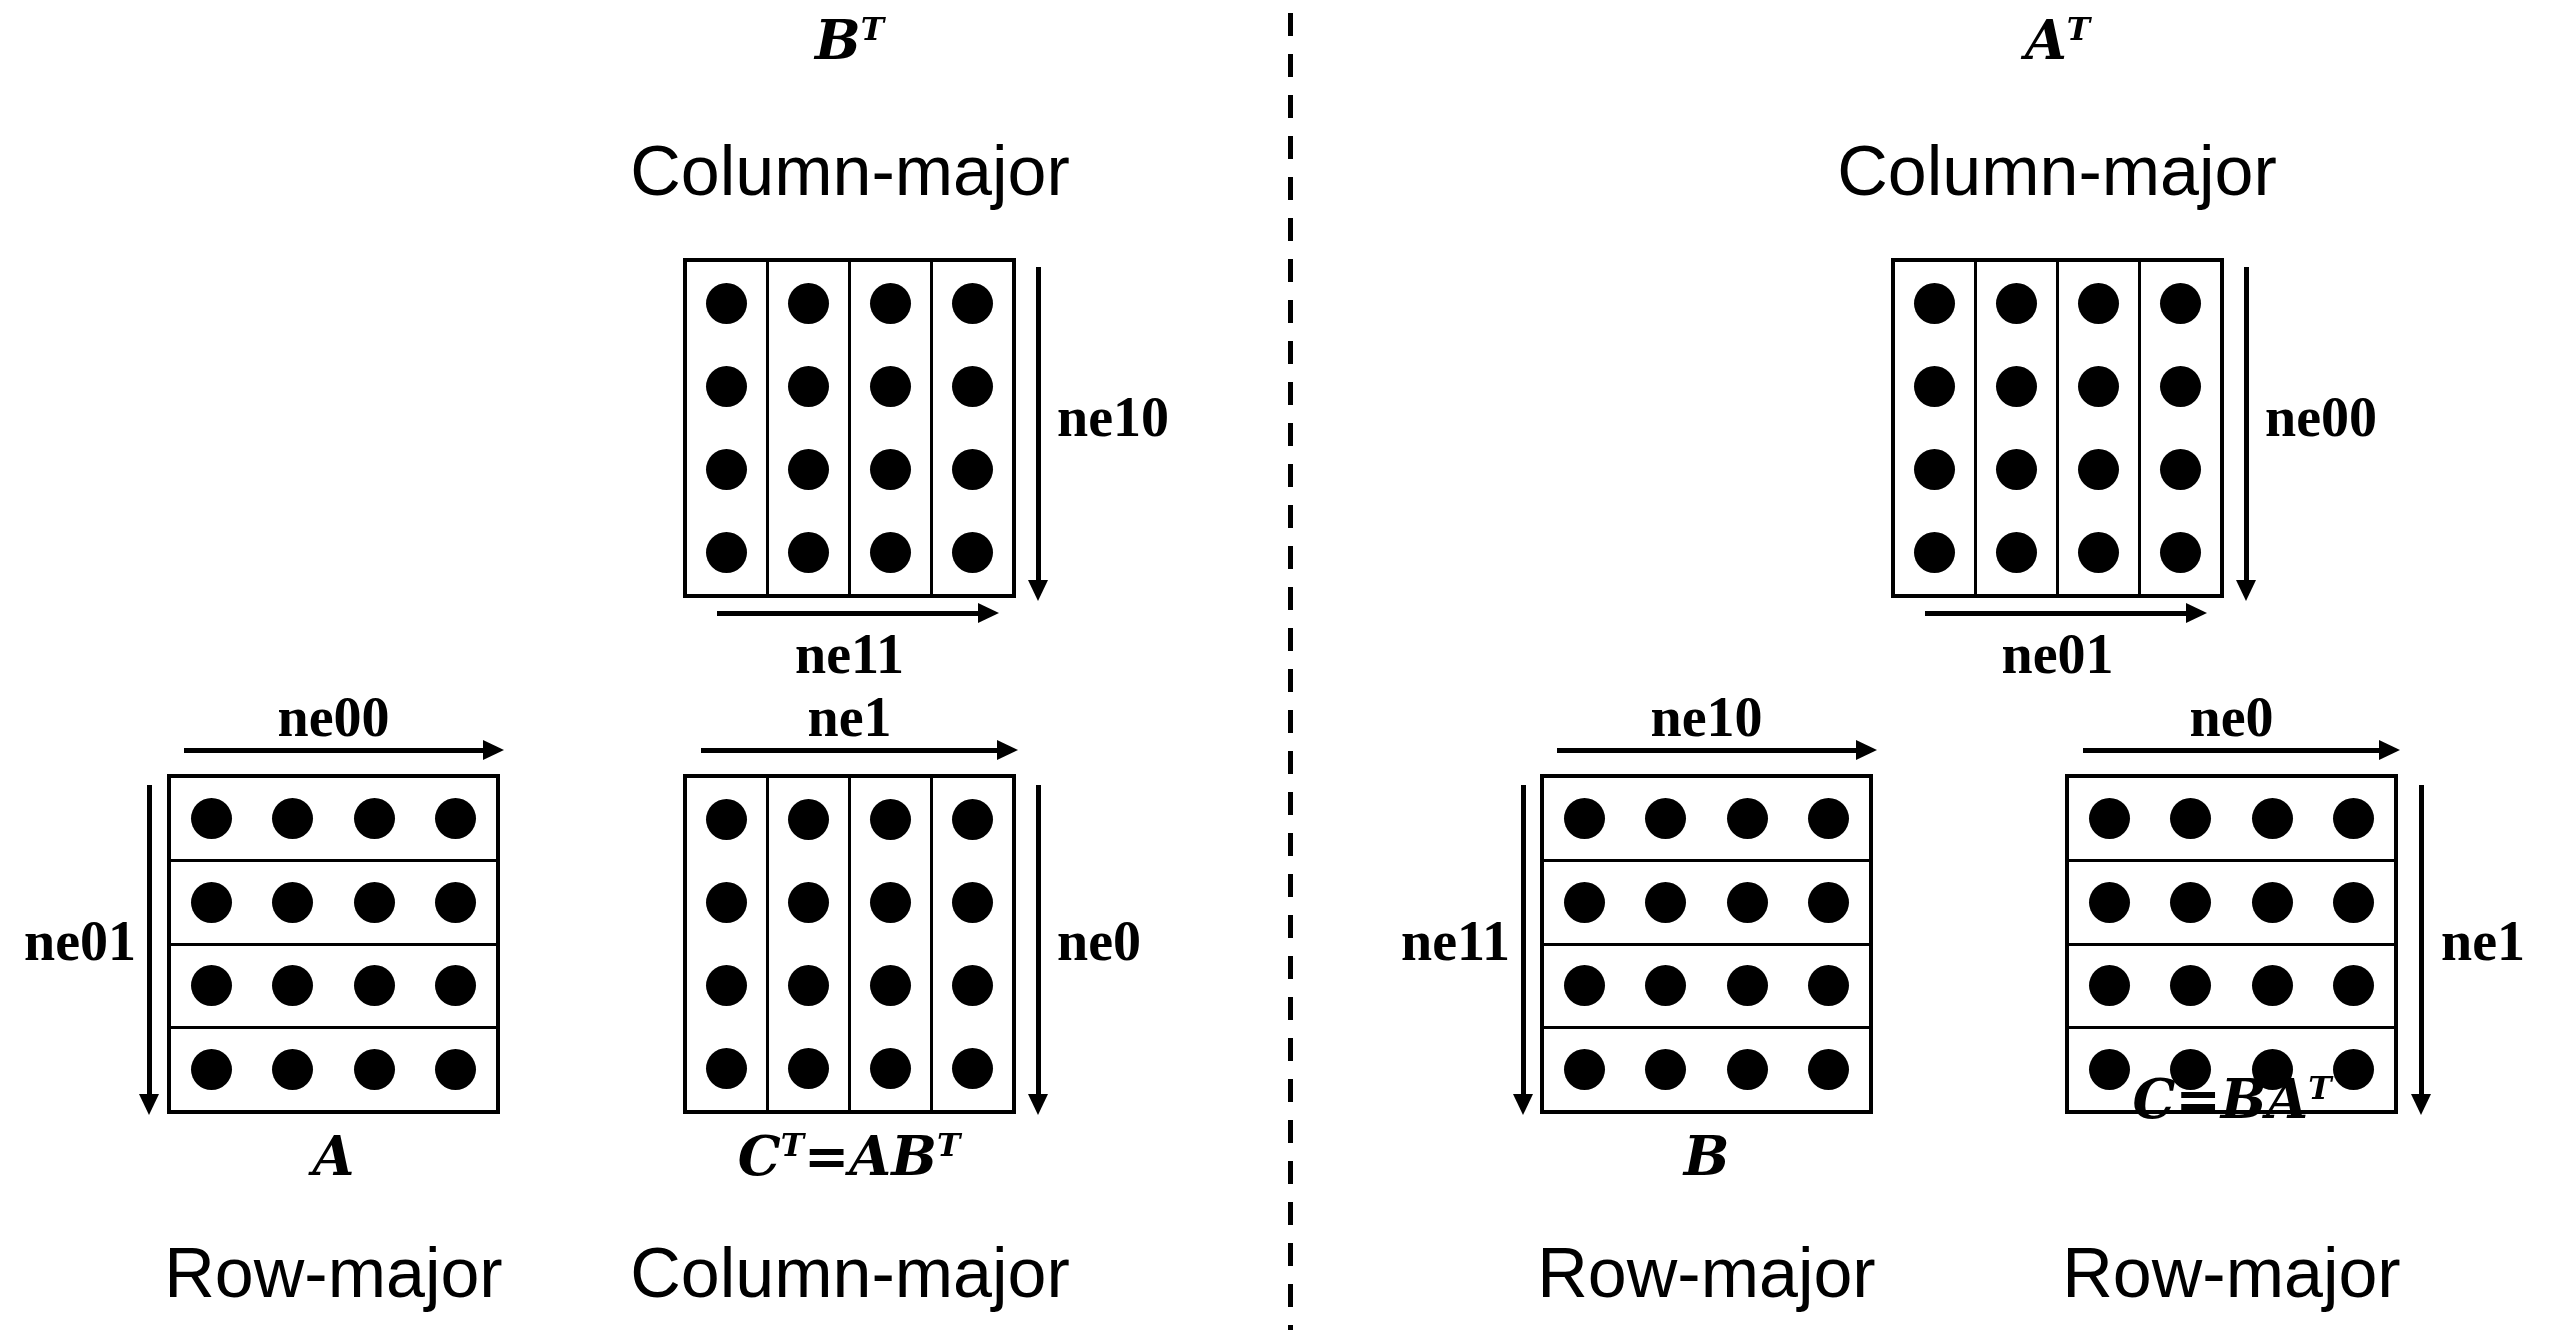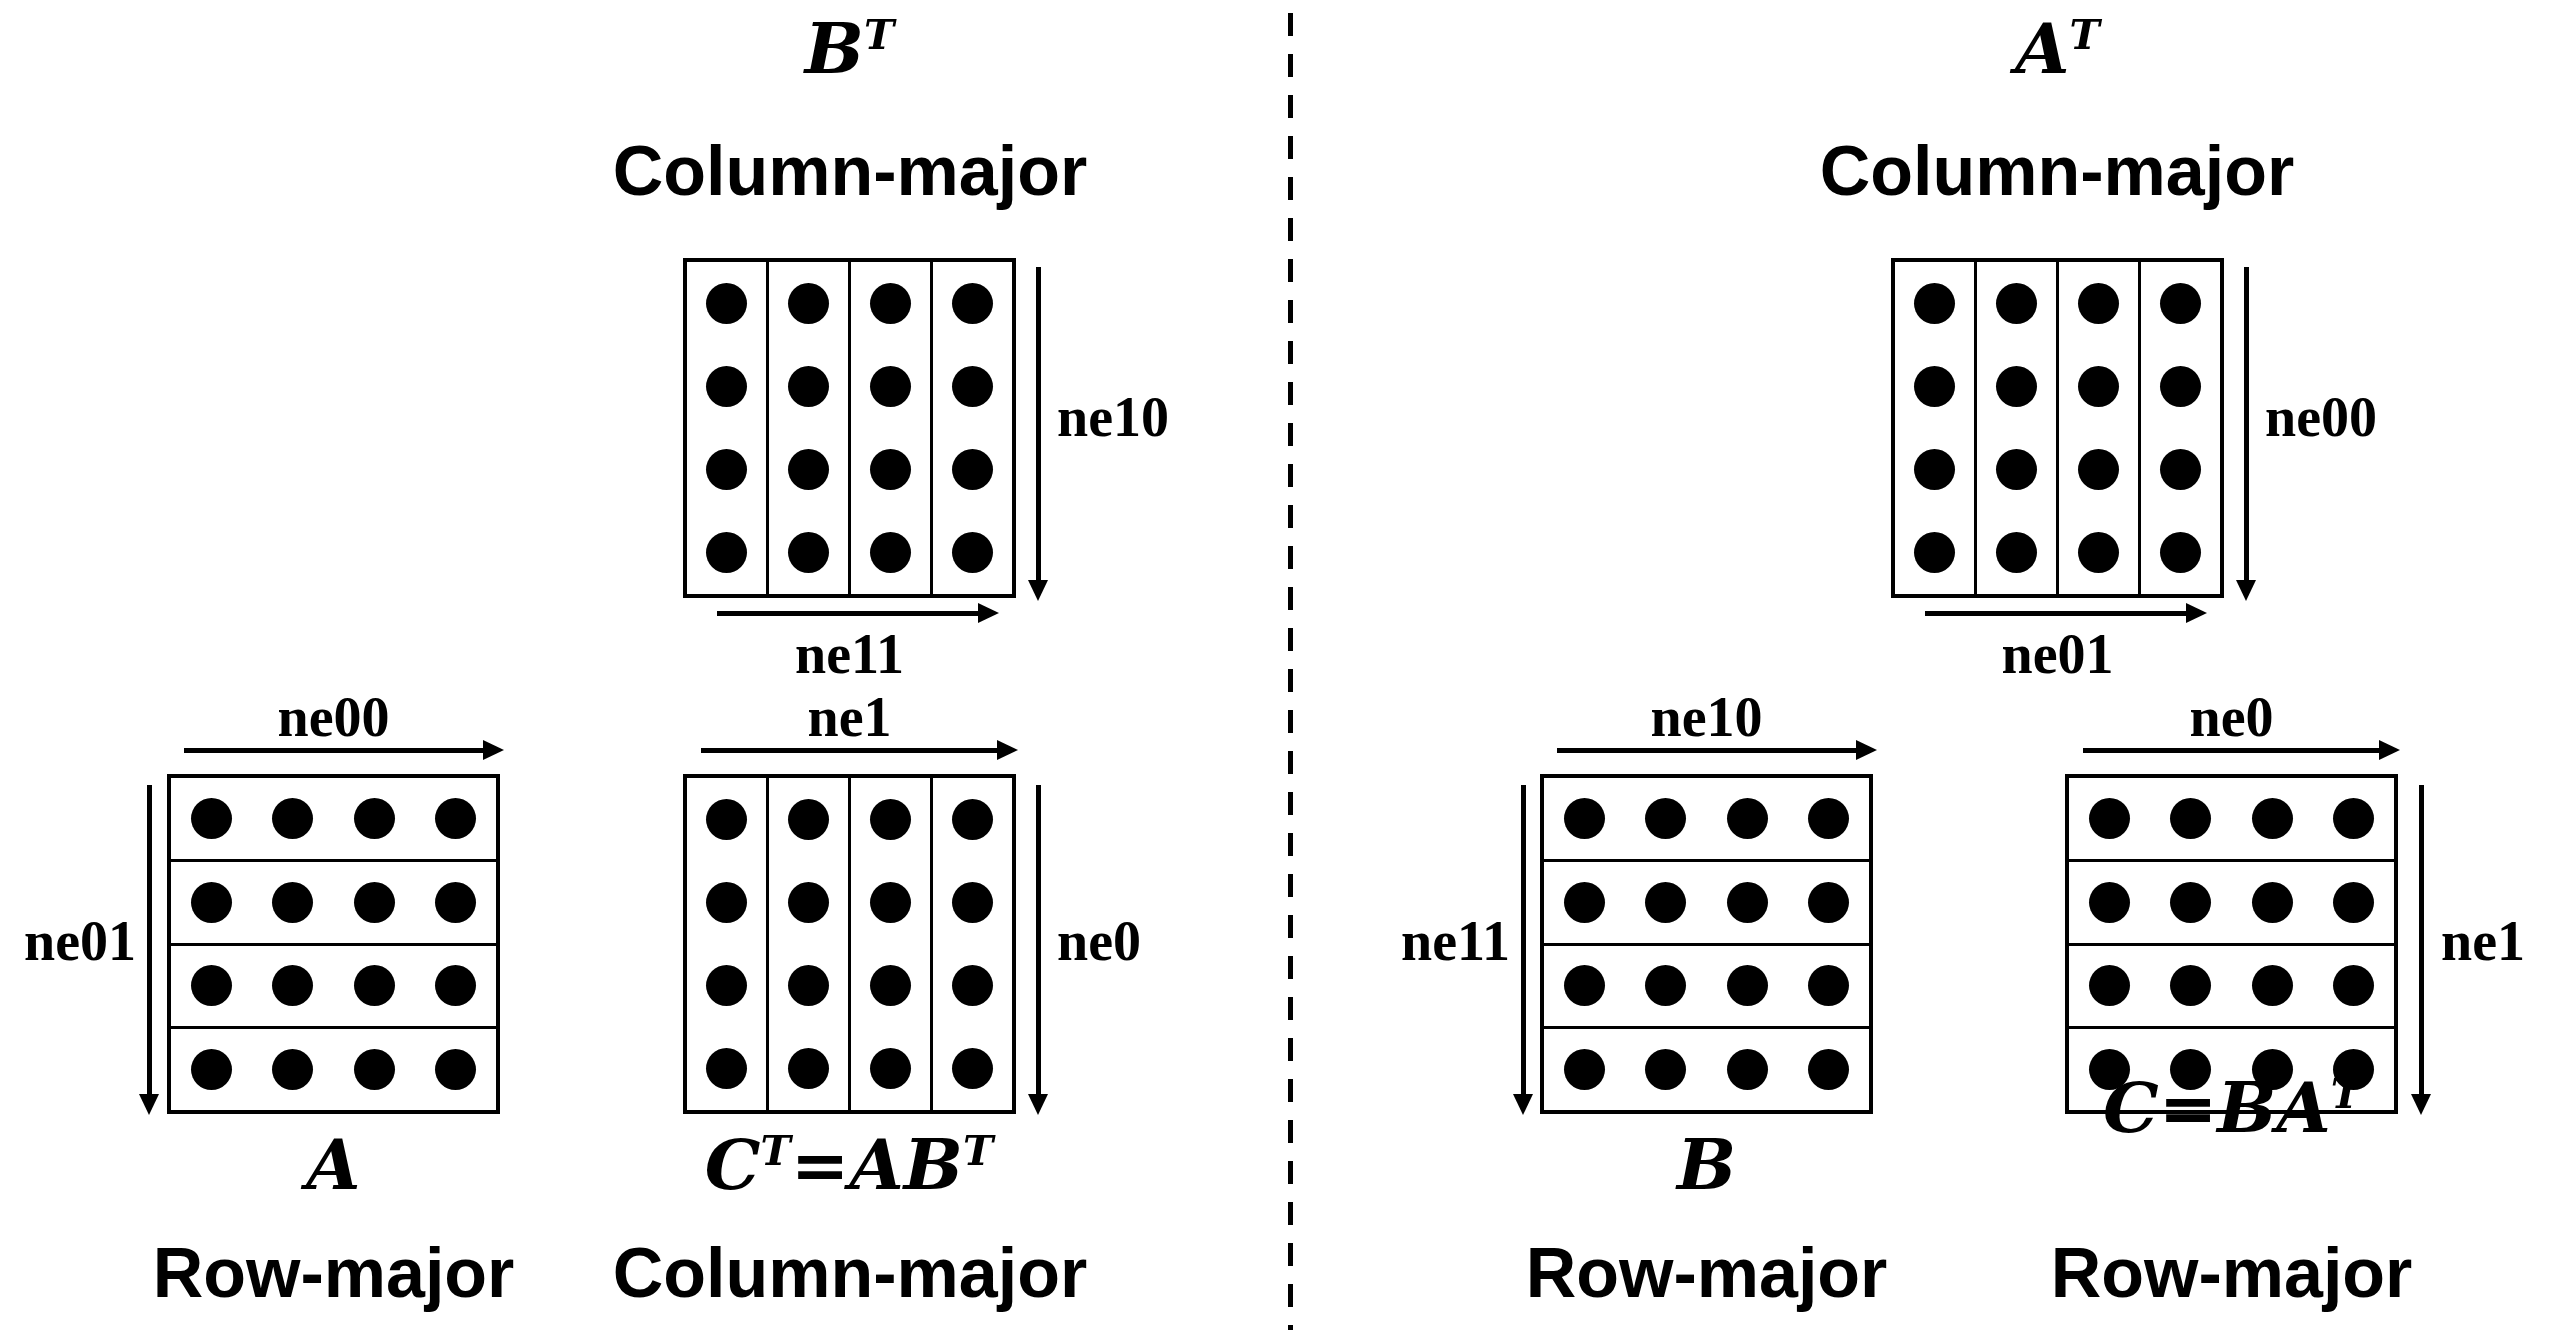--- a/index.html
+++ b/index.html
@@ -5,26 +5,26 @@
   :root { --ink:#000000; --bg:#ffffff; }
   html,body { margin:0; padding:0; background:#ffffff; }
   .canvas {
     position:relative; width:2576px; height:1344px;
     background:var(--bg); overflow:hidden;
     font-family:"Liberation Sans", sans-serif; color:var(--ink);
   }
   .mtitle {
     position:absolute; text-align:center;
     font-family:"DejaVu Serif", serif; font-style:italic; font-weight:bold;
-    font-size:70px; line-height:1.15;
+    font-size:54px; line-height:1.15;
   }
   .mtitle sup { font-size:58%; }
   .msub {
     position:absolute; text-align:center;
-    font-size:70px; line-height:1.1; font-weight:700;
+    font-size:70px; line-height:1.1; font-weight:400;
   }
   .nelabel {
     position:absolute; font-weight:bold; font-size:56px; line-height:1.1;font-family:Liberation Serif, serif;
   }
   .center { text-align:center; }
   .right-align { text-align:right; }
 
   .matrix {
     position:absolute; box-sizing:border-box;
     width:333px; height:340px;

